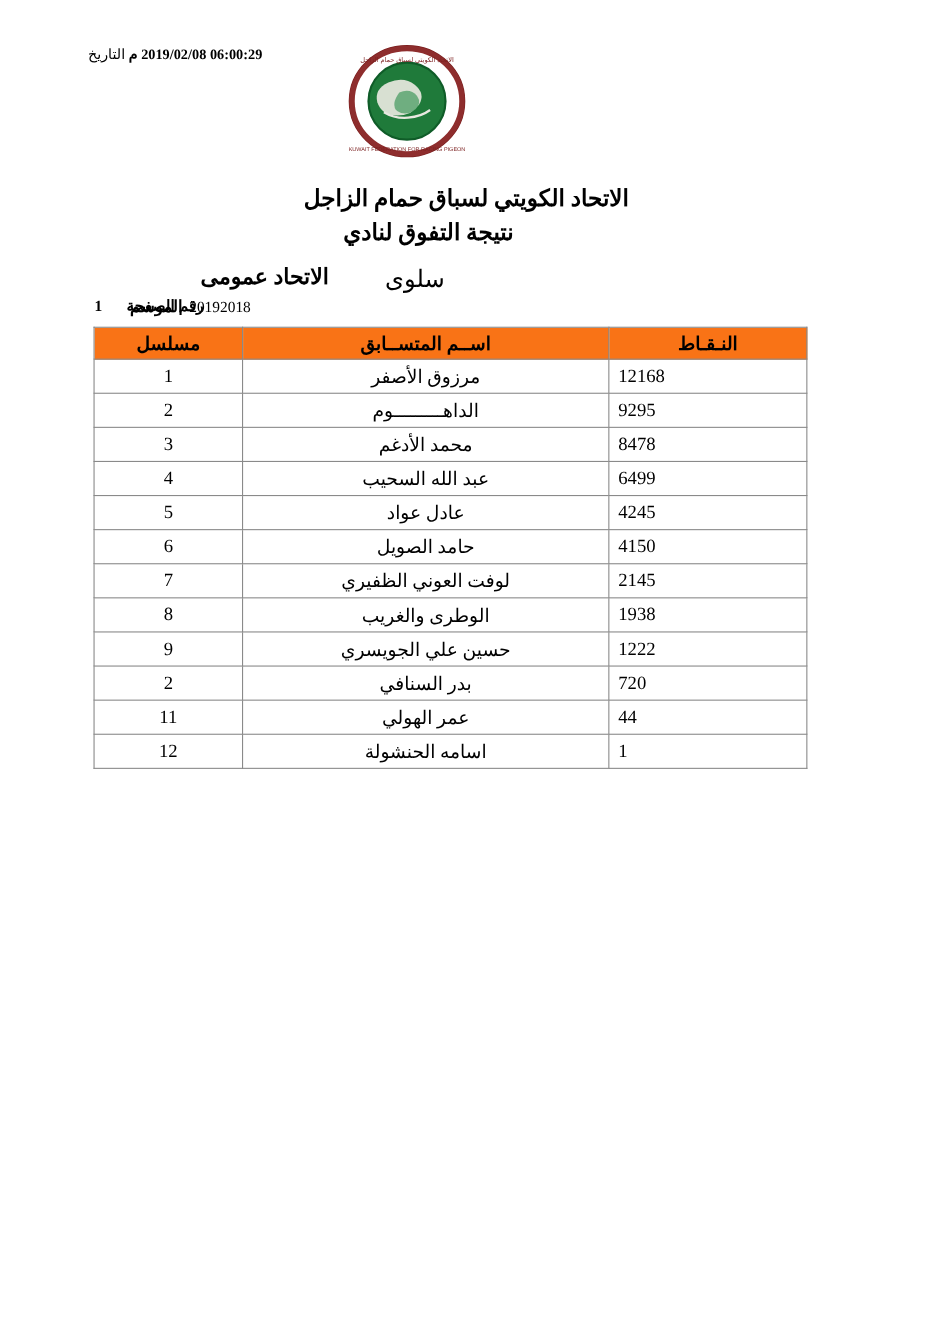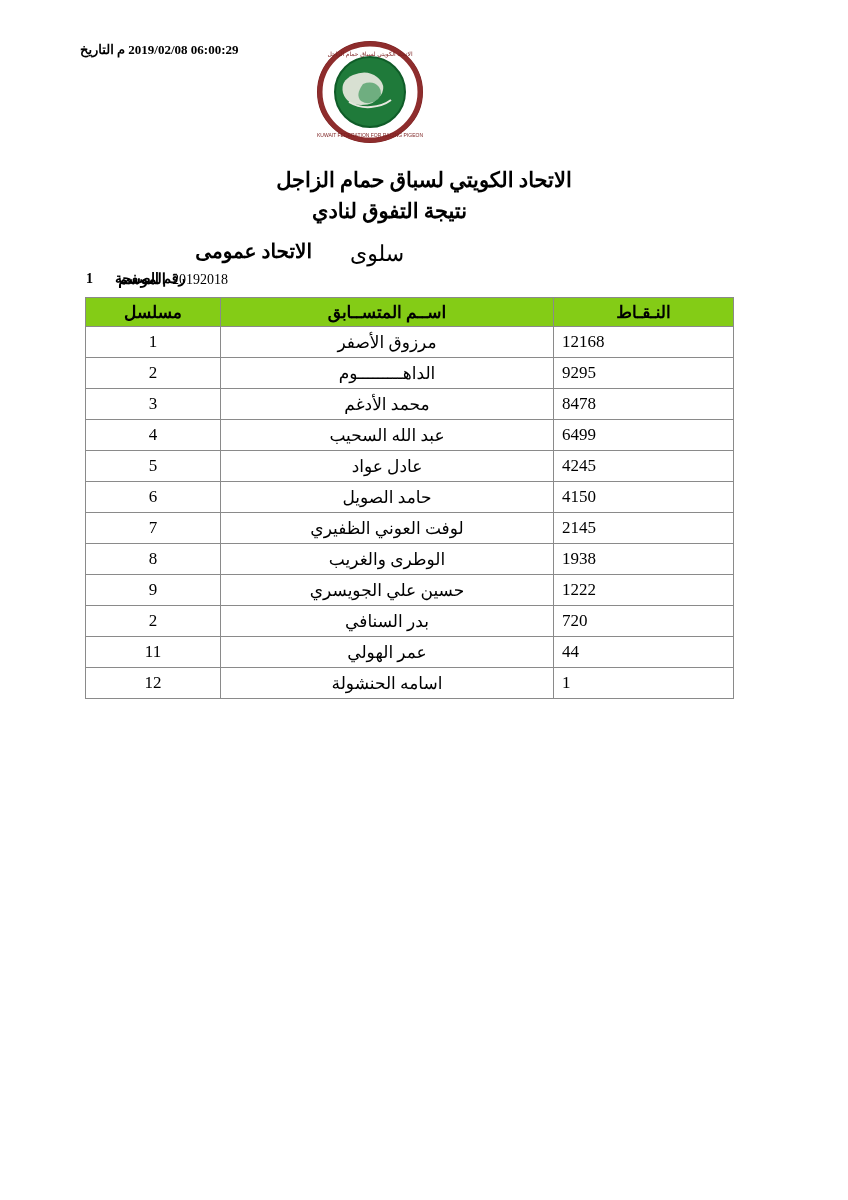--- a/index.html
+++ b/index.html
@@ -34,21 +34,21 @@
     position: absolute;
     left: 80px;
     top: 0;
     font-size: 13px;
     font-weight: bold;
     font-family: "Liberation Serif", serif;
     white-space: nowrap;
     direction: rtl;
   }
   .date-label {
-    font-weight: bold;
+    font-weight: normal;
   }
   .date-value {
     font-weight: bold;
     margin-right: 14px;
   }
 
   
   .logo-wrap {
     position: absolute;
     top: 40px;
@@ -82,21 +82,21 @@
   
   .info-row {
     position: absolute;
     top: 239px;
     left: 0;
     width: 848px;
     height: 26px;
   }
   .federation {
     position: absolute;
-    right: 536px;
+    right: 549px;
     top: 0;
     font-size: 20px;
     font-weight: bold;
   }
   .club {
     position: absolute;
     left: 350px;
     top: 2px;
     font-size: 22px;
   }
@@ -152,21 +152,21 @@
   }
   table.results th,
   table.results td {
     border: 1px solid #8a8a8a;
     height: 30px;
     padding: 0 8px;
     font-size: 17px;
     vertical-align: middle;
   }
   table.results thead th {
-    background: #84cc16;
+    background: #f97316;
     font-weight: bold;
     text-align: center;
     height: 28px;
     font-size: 17px;
     letter-spacing: 0.5px;
   }
   col.c-serial { width: 135px; }
   col.c-name   { width: 333px; }
   col.c-points { width: 180px; }
 

